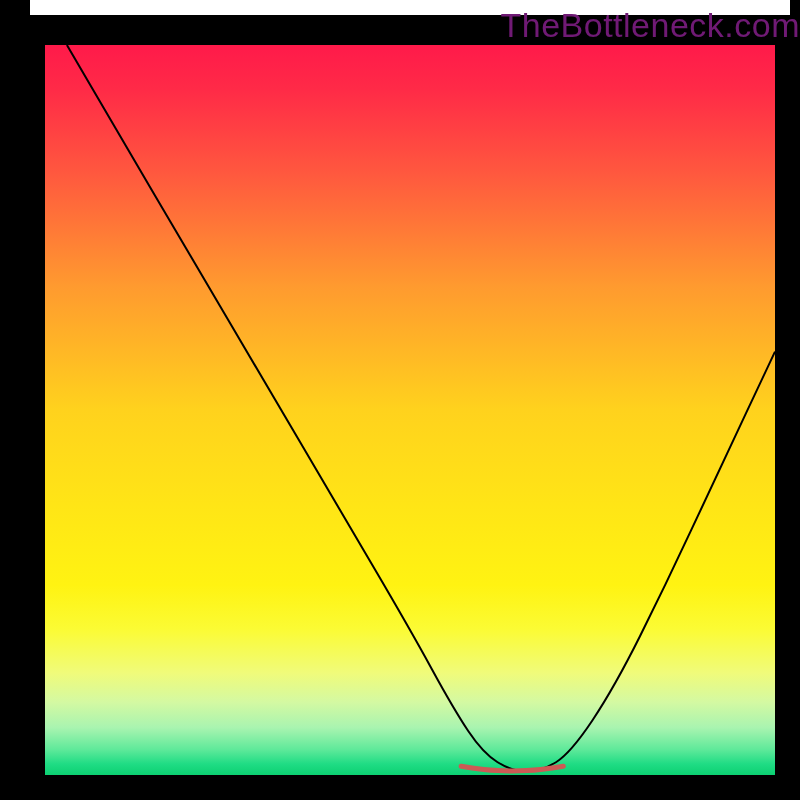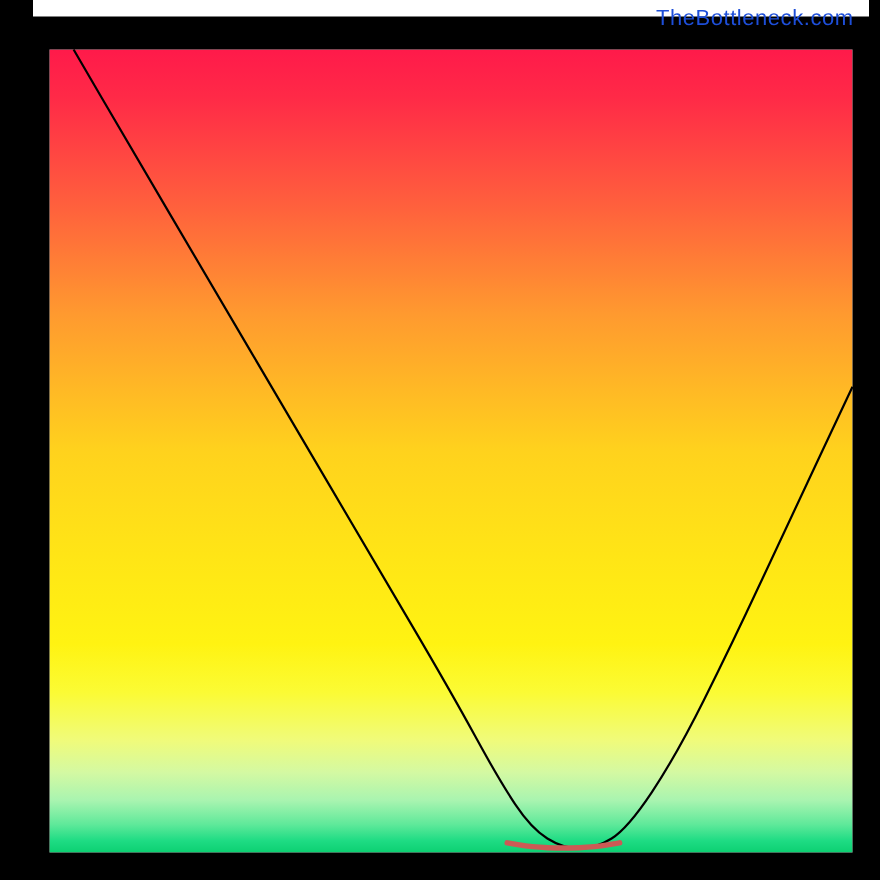--- a/index.html
+++ b/index.html
@@ -11,24 +11,24 @@
     overflow: hidden;
   }
   .chart-container {
     position: relative;
     width: 800px;
     height: 800px;
   }
   .watermark {
     position: absolute;
     top: 6px;
-    right: 24px;
+    right: 0;
     font-family: Arial, Helvetica, sans-serif;
-    font-size: 20px;
-    color: #1d4ed8;
+    font-size: 34px;
+    color: #701a75;
     letter-spacing: 0.5px;
     z-index: 10;
   }
   svg {
     display: block;
     position: absolute;
     top: 0;
     left: 0;
   }
 </style>

